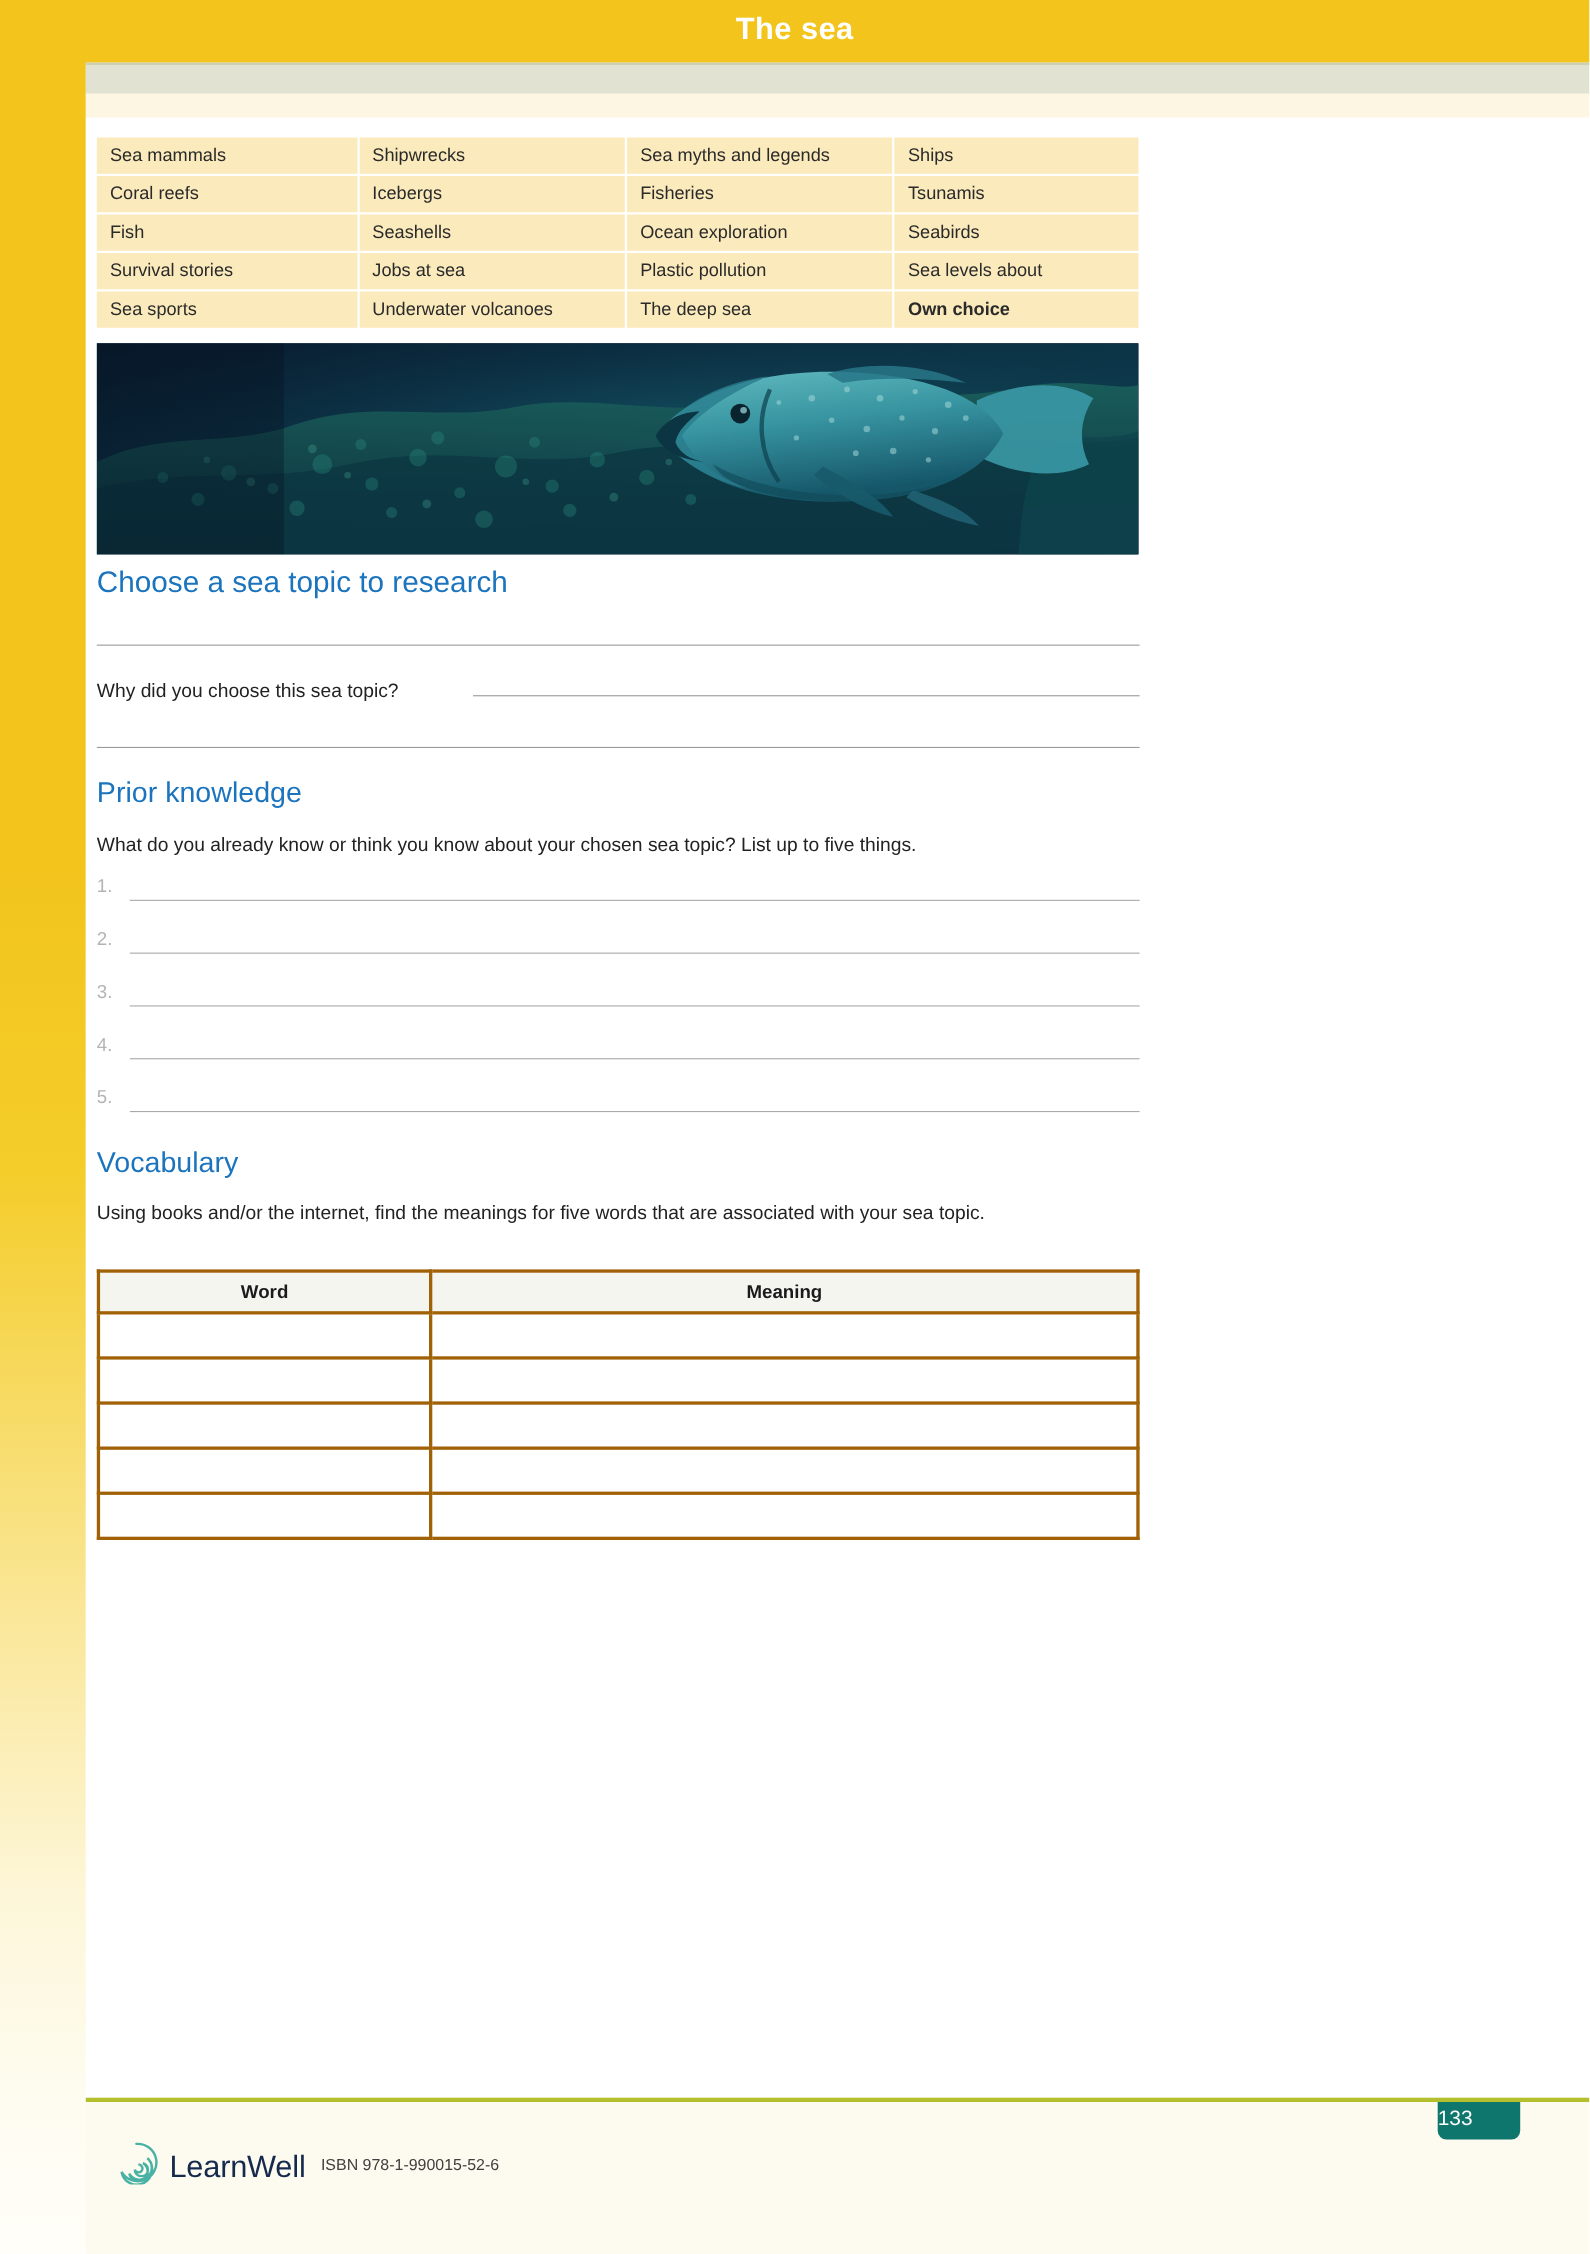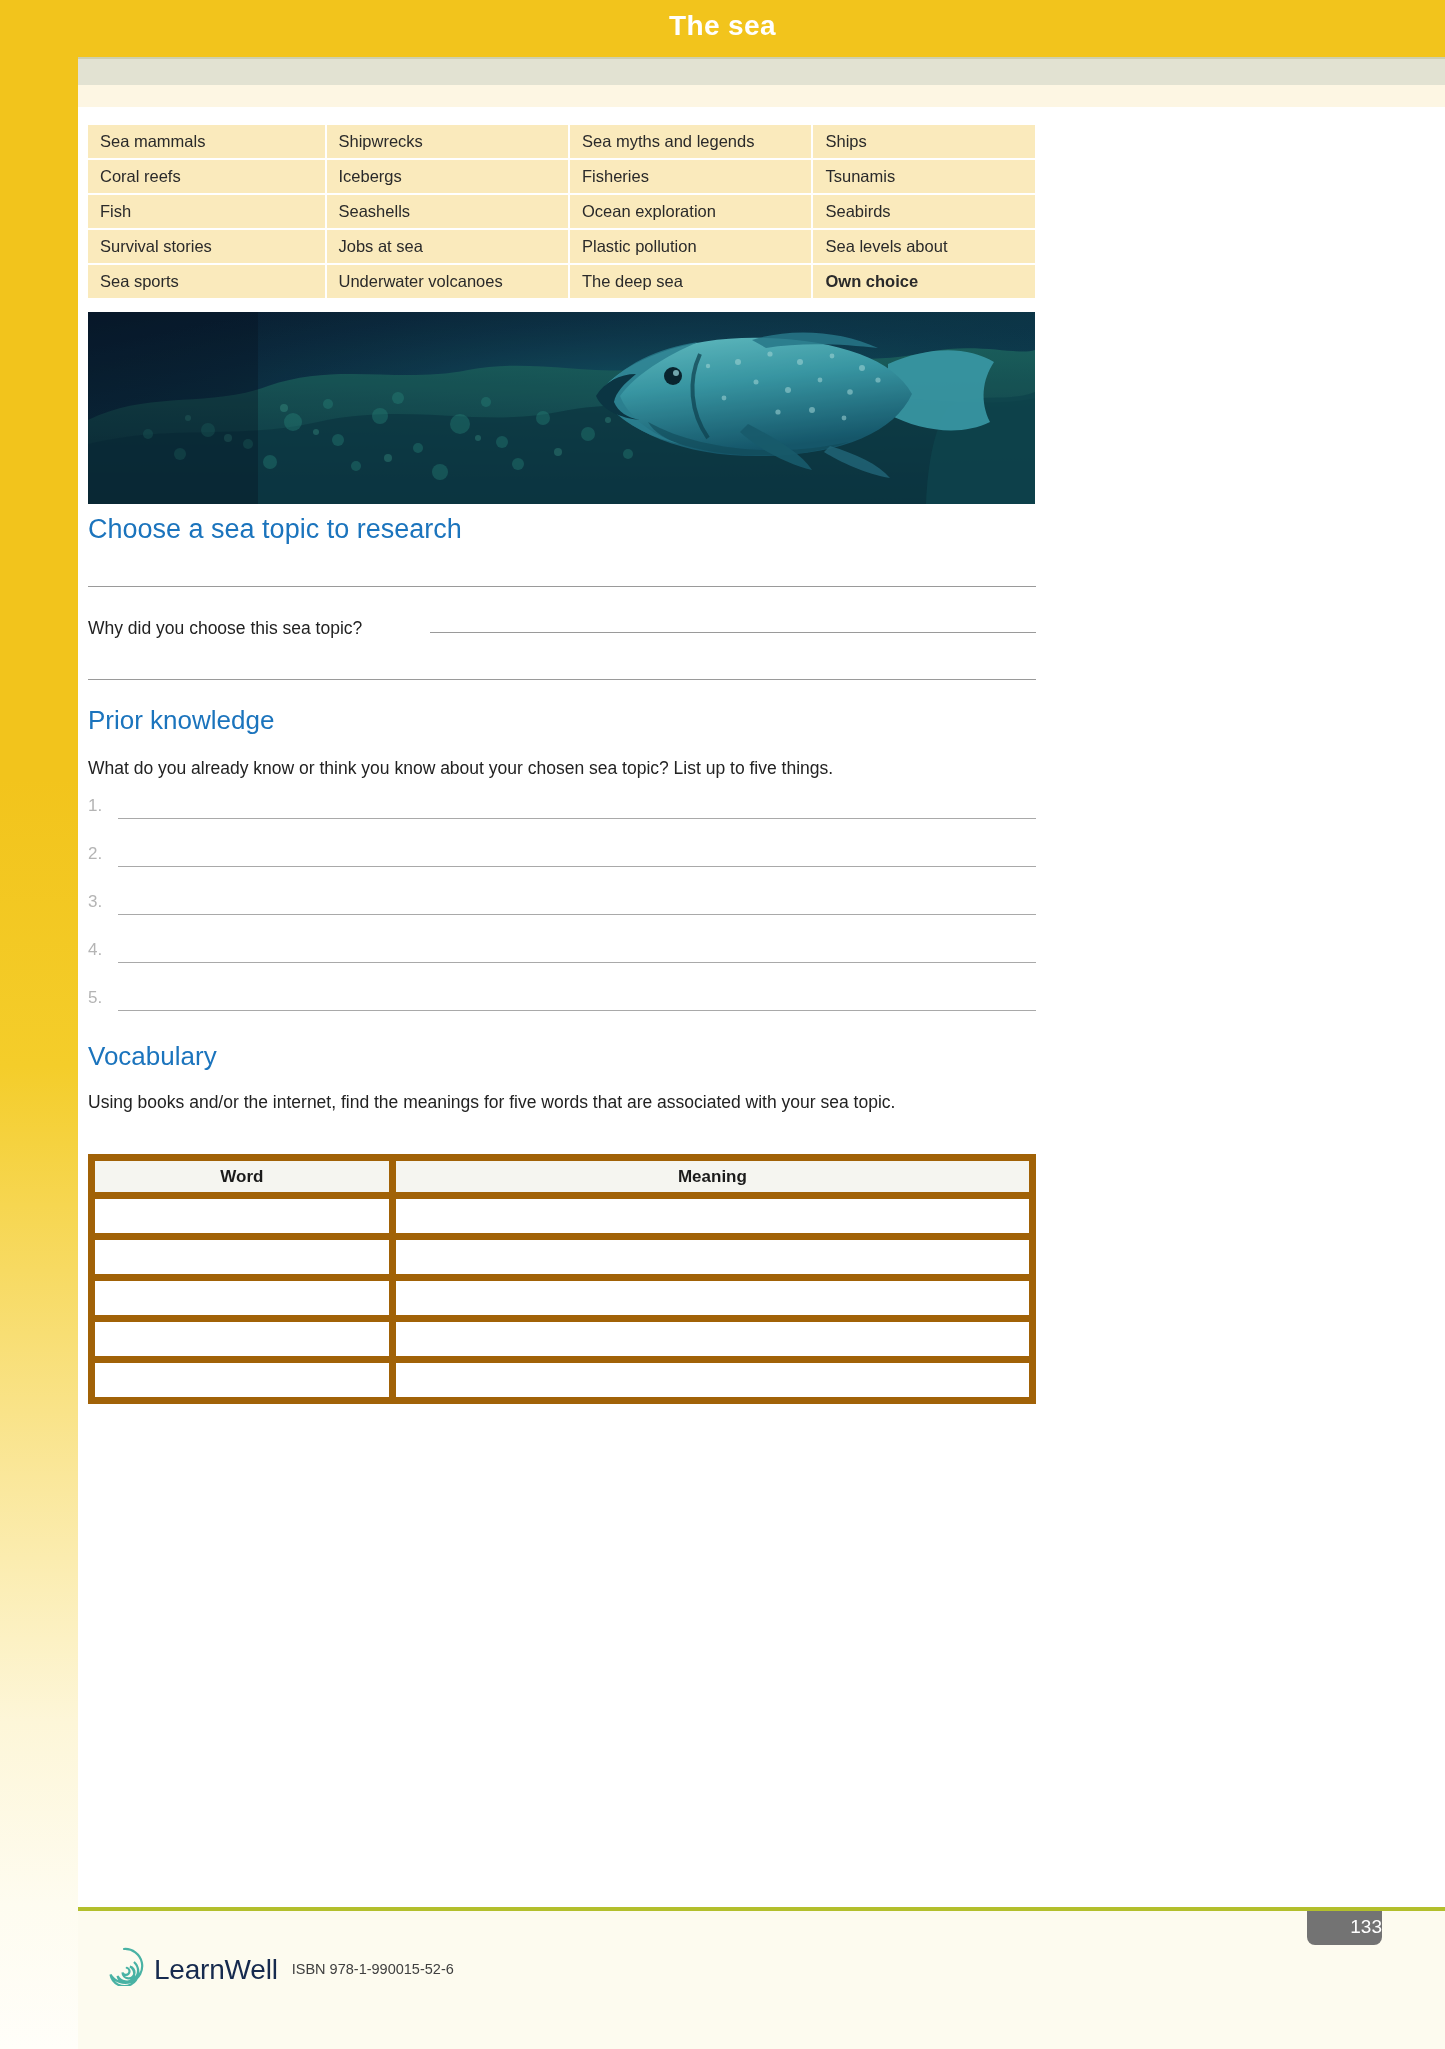--- a/index.html
+++ b/index.html
@@ -184,21 +184,21 @@
 
   
   #vocab-table {
     position: absolute;
     left: 88px;
     top: 1154px;
     width: 948px;
     border-collapse: collapse;
   }
   #vocab-table th, #vocab-table td {
-    border: 7px solid #a16207;
+    border: 3px solid #a16207;
     box-sizing: border-box;
   }
   #vocab-table th {
     background: #f5f5f0;
     height: 38px;
     font-size: 17px;
     font-weight: bold;
     color: #1b1b1b;
   }
   #vocab-table th.th-word    { width: 303px; }
@@ -219,26 +219,26 @@
     width: 1367px;
     height: 138px;
     background: #fdfbef;
   }
   #page-tab {
     position: absolute;
     left: 1307px;
     top: 1911px;
     width: 75px;
     height: 34px;
-    background: #737373;
+    background: #0f766e;
     border-bottom-left-radius: 8px;
     border-bottom-right-radius: 8px;
     color: #ffffff;
     font-size: 19px;
-    text-align: right;
+    text-align: left;
     line-height: 32px;
   }
   #brand {
     position: absolute;
     left: 104px;
     top: 1946px;
     display: flex;
     align-items: flex-end;
   }
   #brand-mark { width: 40px; height: 40px; }

